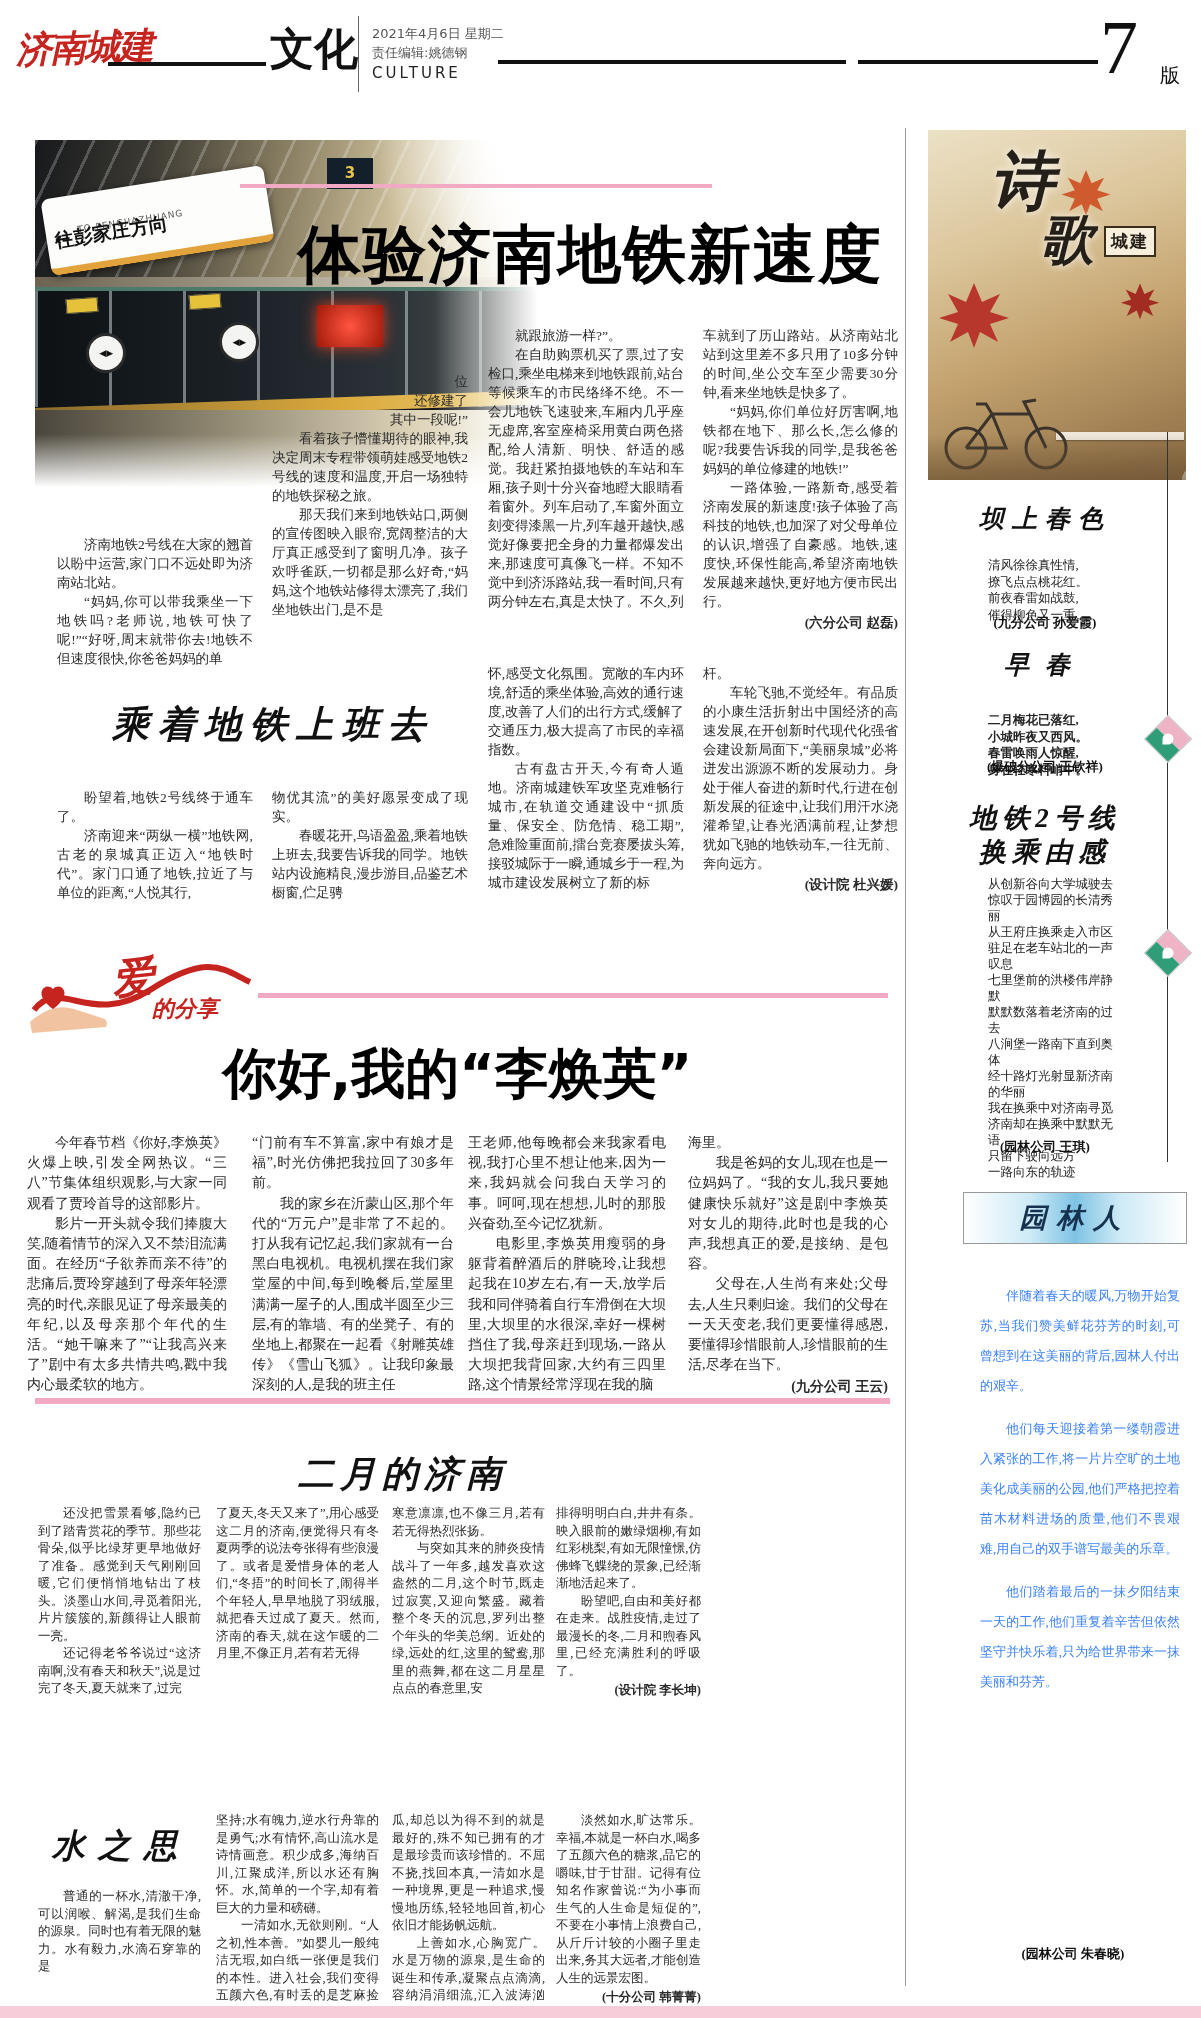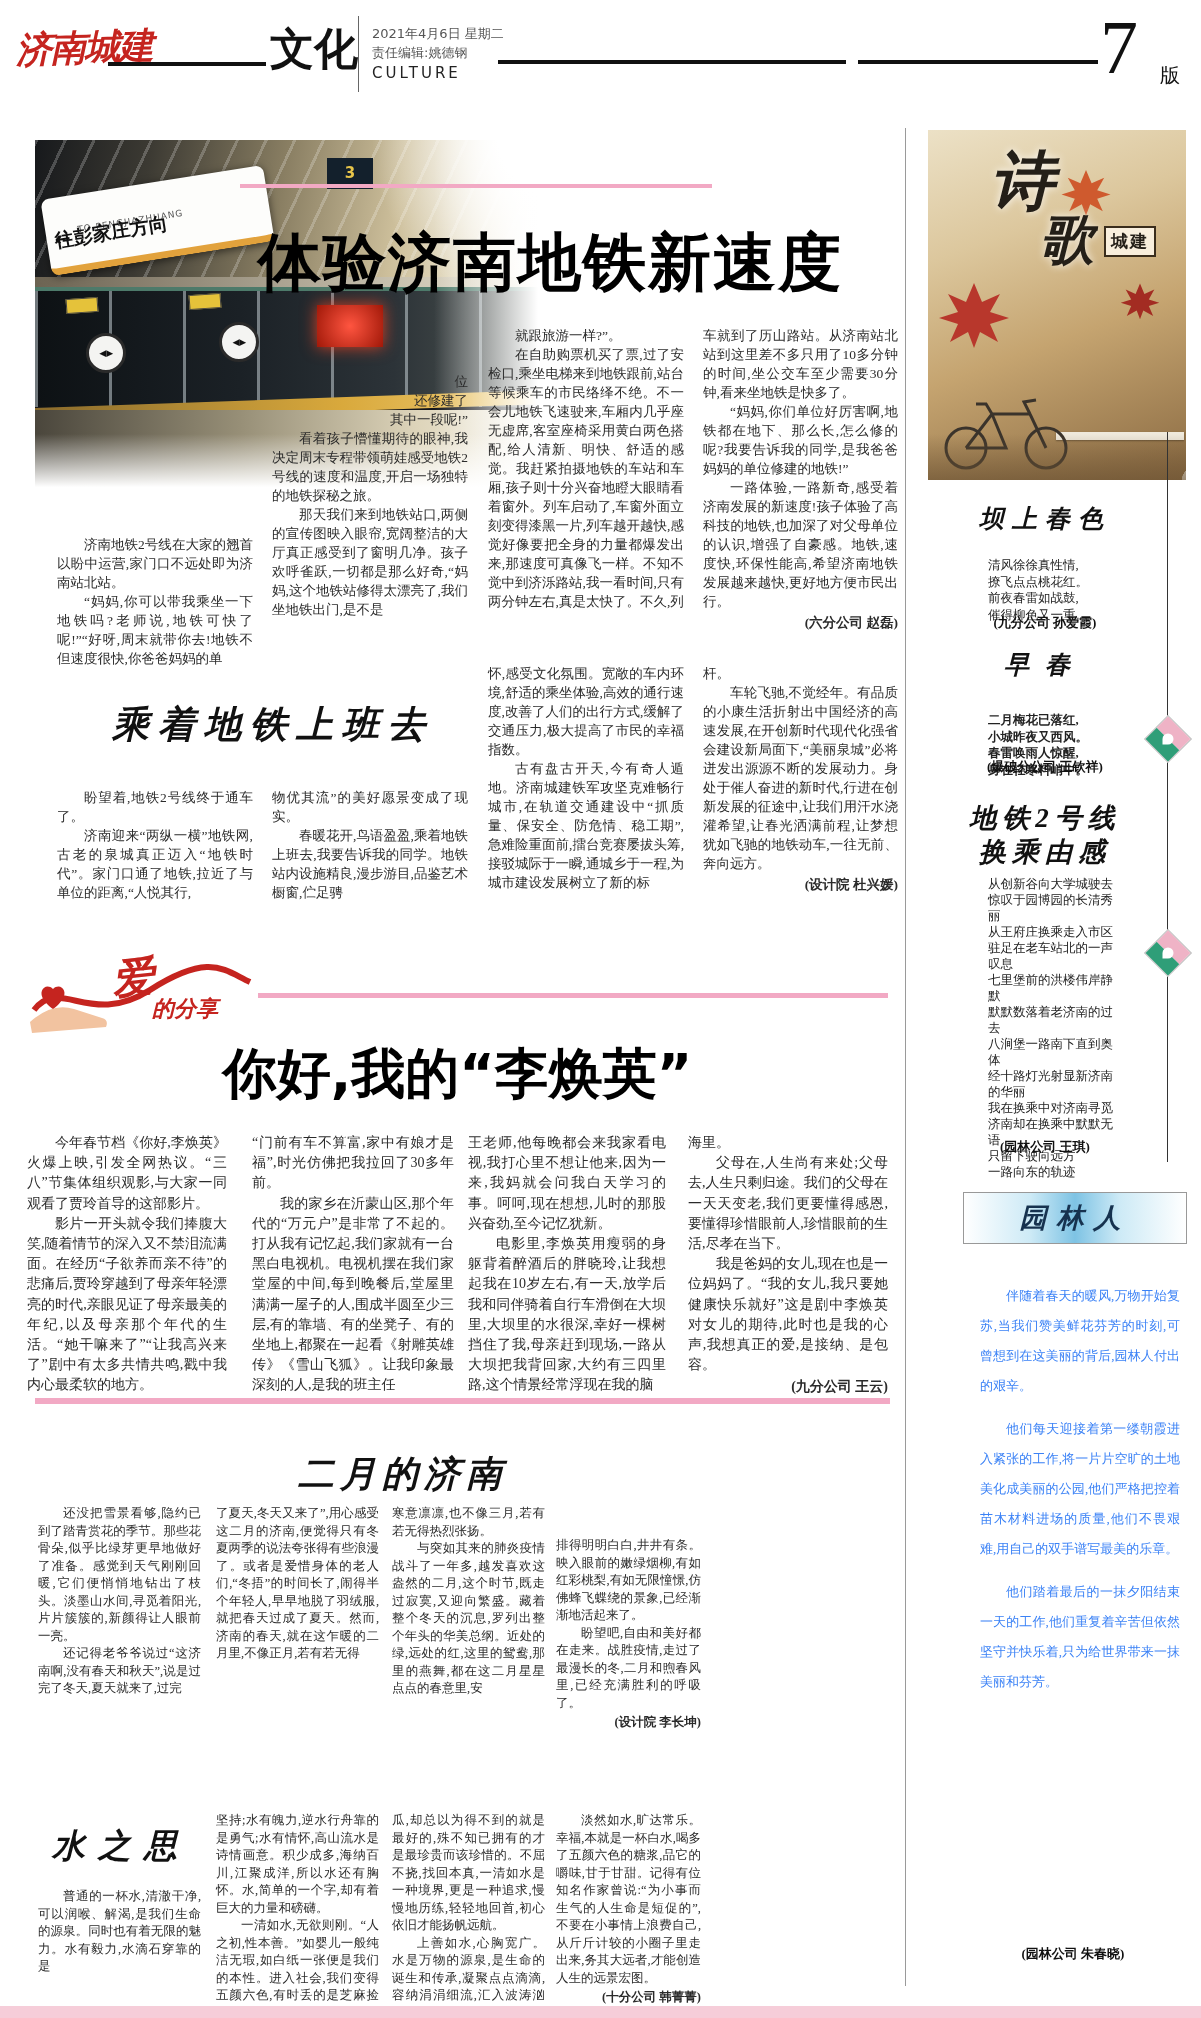--- a/index.html
+++ b/index.html
@@ -24,22 +24,22 @@
   p.para{text-indent:2em;}
   p.cont{text-indent:0;}
   p.step{text-indent:0;text-align:right;}
   p.pline{text-indent:0;margin:0;}
   .byline{text-align:right;font-weight:bold;margin:2px 0 0 0;}
   .s1{font-size:13.5px;line-height:19px;}
   .s3{font-size:14px;line-height:20.2px;}
   .s4{font-size:12.5px;line-height:17.5px;}
   
   .pink-line{background:#f2a9c4;}
-  .lead-title{left:258px;top:220px;width:625px;font-size:63px;font-weight:900;letter-spacing:2px;
-              font-family:"DejaVu Sans","Liberation Sans",sans-serif;color:#000;white-space:nowrap;}
+  .lead-title{left:258px;top:212px;width:625px;font-size:63px;font-weight:900;letter-spacing:2px;
+              font-family:"DejaVu Sans","Liberation Sans",sans-serif;color:#000;white-space:nowrap;text-align:right;}
   
   .photo{left:35px;top:140px;width:512px;height:350px;background:#14161a;overflow:hidden;}
   .photo *{position:absolute;}
   .ph-ceiling{top:0;left:0;width:100%;height:40%;
       background:linear-gradient(98deg,#17191c 0%,#3c3a33 22%,#8a7f63 48%,#cdbf9b 70%,#efe8d2 90%,#fff 100%);}
   .ph-slats{top:0;left:0;width:100%;height:40%;
       background:repeating-linear-gradient(115deg,rgba(255,255,255,.22) 0 3px,transparent 3px 26px);}
   .ph-lightline{top:39%;left:0;width:100%;height:3%;background:linear-gradient(90deg,#6c6352,#efe9d6);}
   .ph-doors{top:42%;left:0;width:100%;height:33%;border-top:4px solid #4d7a6a;
       background:linear-gradient(90deg,#0d1114 0%,#1b2126 40%,#2c3338 70%,#565c56 100%);}
@@ -241,22 +241,22 @@
   </div>
   <div class="col s3" style="left:468px;top:1133px;width:198px;">
     <div class="paras">
         <p class="cont">王老师,他每晚都会来我家看电视,我打心里不想让他来,因为一来,我妈就会问我白天学习的事。呵呵,现在想想,儿时的那股兴奋劲,至今记忆犹新。</p>
         <p class="para">电影里,李焕英用瘦弱的身躯背着醉酒后的胖晓玲,让我想起我在10岁左右,有一天,放学后我和同伴骑着自行车滑倒在大坝里,大坝里的水很深,幸好一棵树挡住了我,母亲赶到现场,一路从大坝把我背回家,大约有三四里路,这个情景经常浮现在我的脑</p>
       </div>
   </div>
   <div class="col s3" style="left:688px;top:1133px;width:200px;">
     <div class="paras">
         <p class="cont">海里。</p>
+        <p class="para">我是爸妈的女儿,现在也是一位妈妈了。“我的女儿,我只要她健康快乐就好”这是剧中李焕英对女儿的期待,此时也是我的心声,我想真正的爱,是接纳、是包容。</p>
         <p class="para">父母在,人生尚有来处;父母去,人生只剩归途。我们的父母在一天天变老,我们更要懂得感恩,要懂得珍惜眼前人,珍惜眼前的生活,尽孝在当下。</p>
-        <p class="para">我是爸妈的女儿,现在也是一位妈妈了。“我的女儿,我只要她健康快乐就好”这是剧中李焕英对女儿的期待,此时也是我的心声,我想真正的爱,是接纳、是包容。</p>
       </div>
     <p class="byline">(九分公司  王云)</p>
   </div>
   <div class="abs pink-line" style="left:35px;top:1398px;width:855px;height:6px;"></div>
 
   <div class="abs calli a4-title">二月的济南</div>
   <div class="col s4" style="left:38px;top:1505px;width:163px;">
     <div class="paras">
         <p class="para">还没把雪景看够,隐约已到了踏青赏花的季节。那些花骨朵,似乎比绿芽更早地做好了准备。感觉到天气刚刚回暖,它们便悄悄地钻出了枝头。淡墨山水间,寻觅着阳光,片片簇簇的,新颜得让人眼前一亮。</p>
         <p class="para">还记得老爷爷说过“这济南啊,没有春天和秋天”,说是过完了冬天,夏天就来了,过完</p>
@@ -266,21 +266,21 @@
     <div class="paras">
         <p class="cont">了夏天,冬天又来了”,用心感受这二月的济南,便觉得只有冬夏两季的说法夸张得有些浪漫了。或者是爱惜身体的老人们,“冬捂”的时间长了,闹得半个年轻人,早早地脱了羽绒服,就把春天过成了夏天。然而,济南的春天,就在这乍暖的二月里,不像正月,若有若无得</p>
       </div>
   </div>
   <div class="col s4" style="left:392px;top:1505px;width:153px;">
     <div class="paras">
         <p class="cont">寒意凛凛,也不像三月,若有若无得热烈张扬。</p>
         <p class="para">与突如其来的肺炎疫情战斗了一年多,越发喜欢这盎然的二月,这个时节,既走过寂寞,又迎向繁盛。藏着整个冬天的沉息,罗列出整个年头的华美总纲。近处的绿,远处的红,这里的鸳鸯,那里的燕舞,都在这二月星星点点的春意里,安</p>
       </div>
   </div>
-  <div class="col s4" style="left:556px;top:1505px;width:145px;margin-top:32px;">
+  <div class="col s4" style="left:556px;top:1505px;width:145px;">
     <div class="paras">
         <p class="cont">排得明明白白,井井有条。映入眼前的嫩绿烟柳,有如红彩桃梨,有如无限憧憬,仿佛蜂飞蝶绕的景象,已经渐渐地活起来了。</p>
         <p class="para">盼望吧,自由和美好都在走来。战胜疫情,走过了最漫长的冬,二月和煦春风里,已经充满胜利的呼吸了。</p>
       </div>
     <p class="byline">(设计院  李长坤)</p>
   </div>
 
   <div class="abs calli a5-title">水之思</div>
   <div class="col s4" style="left:38px;top:1888px;width:163px;">
     <div class="paras">

